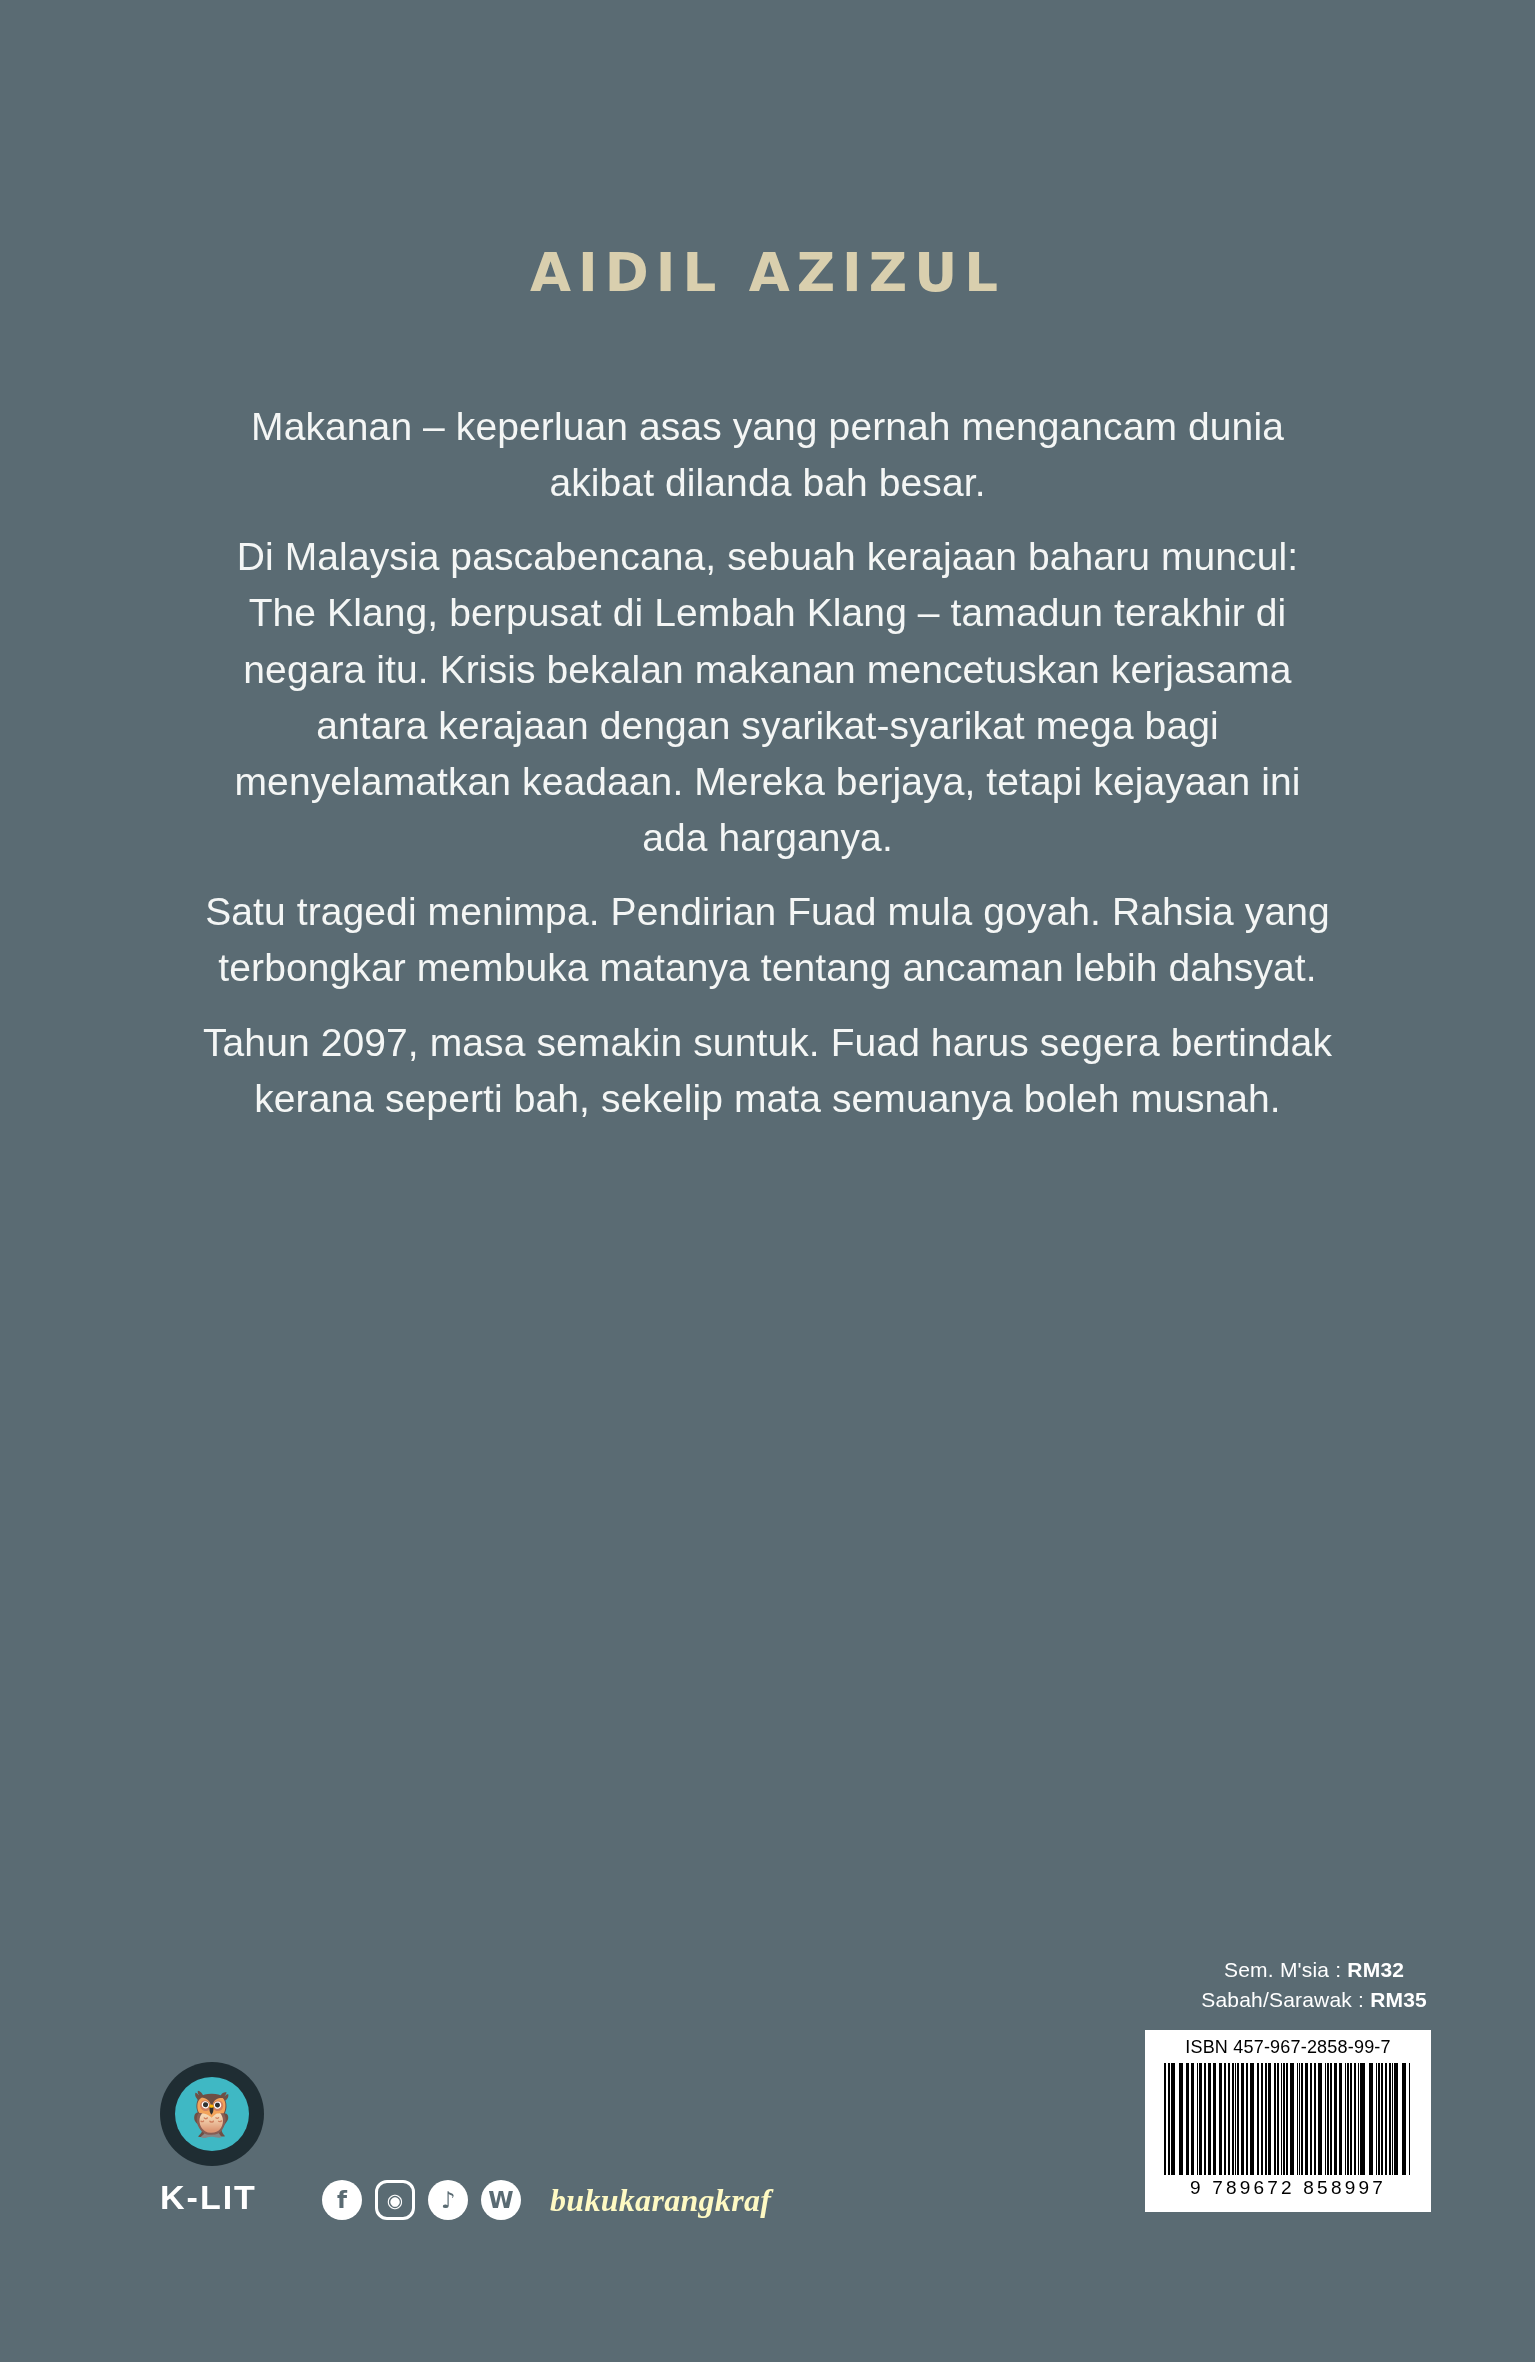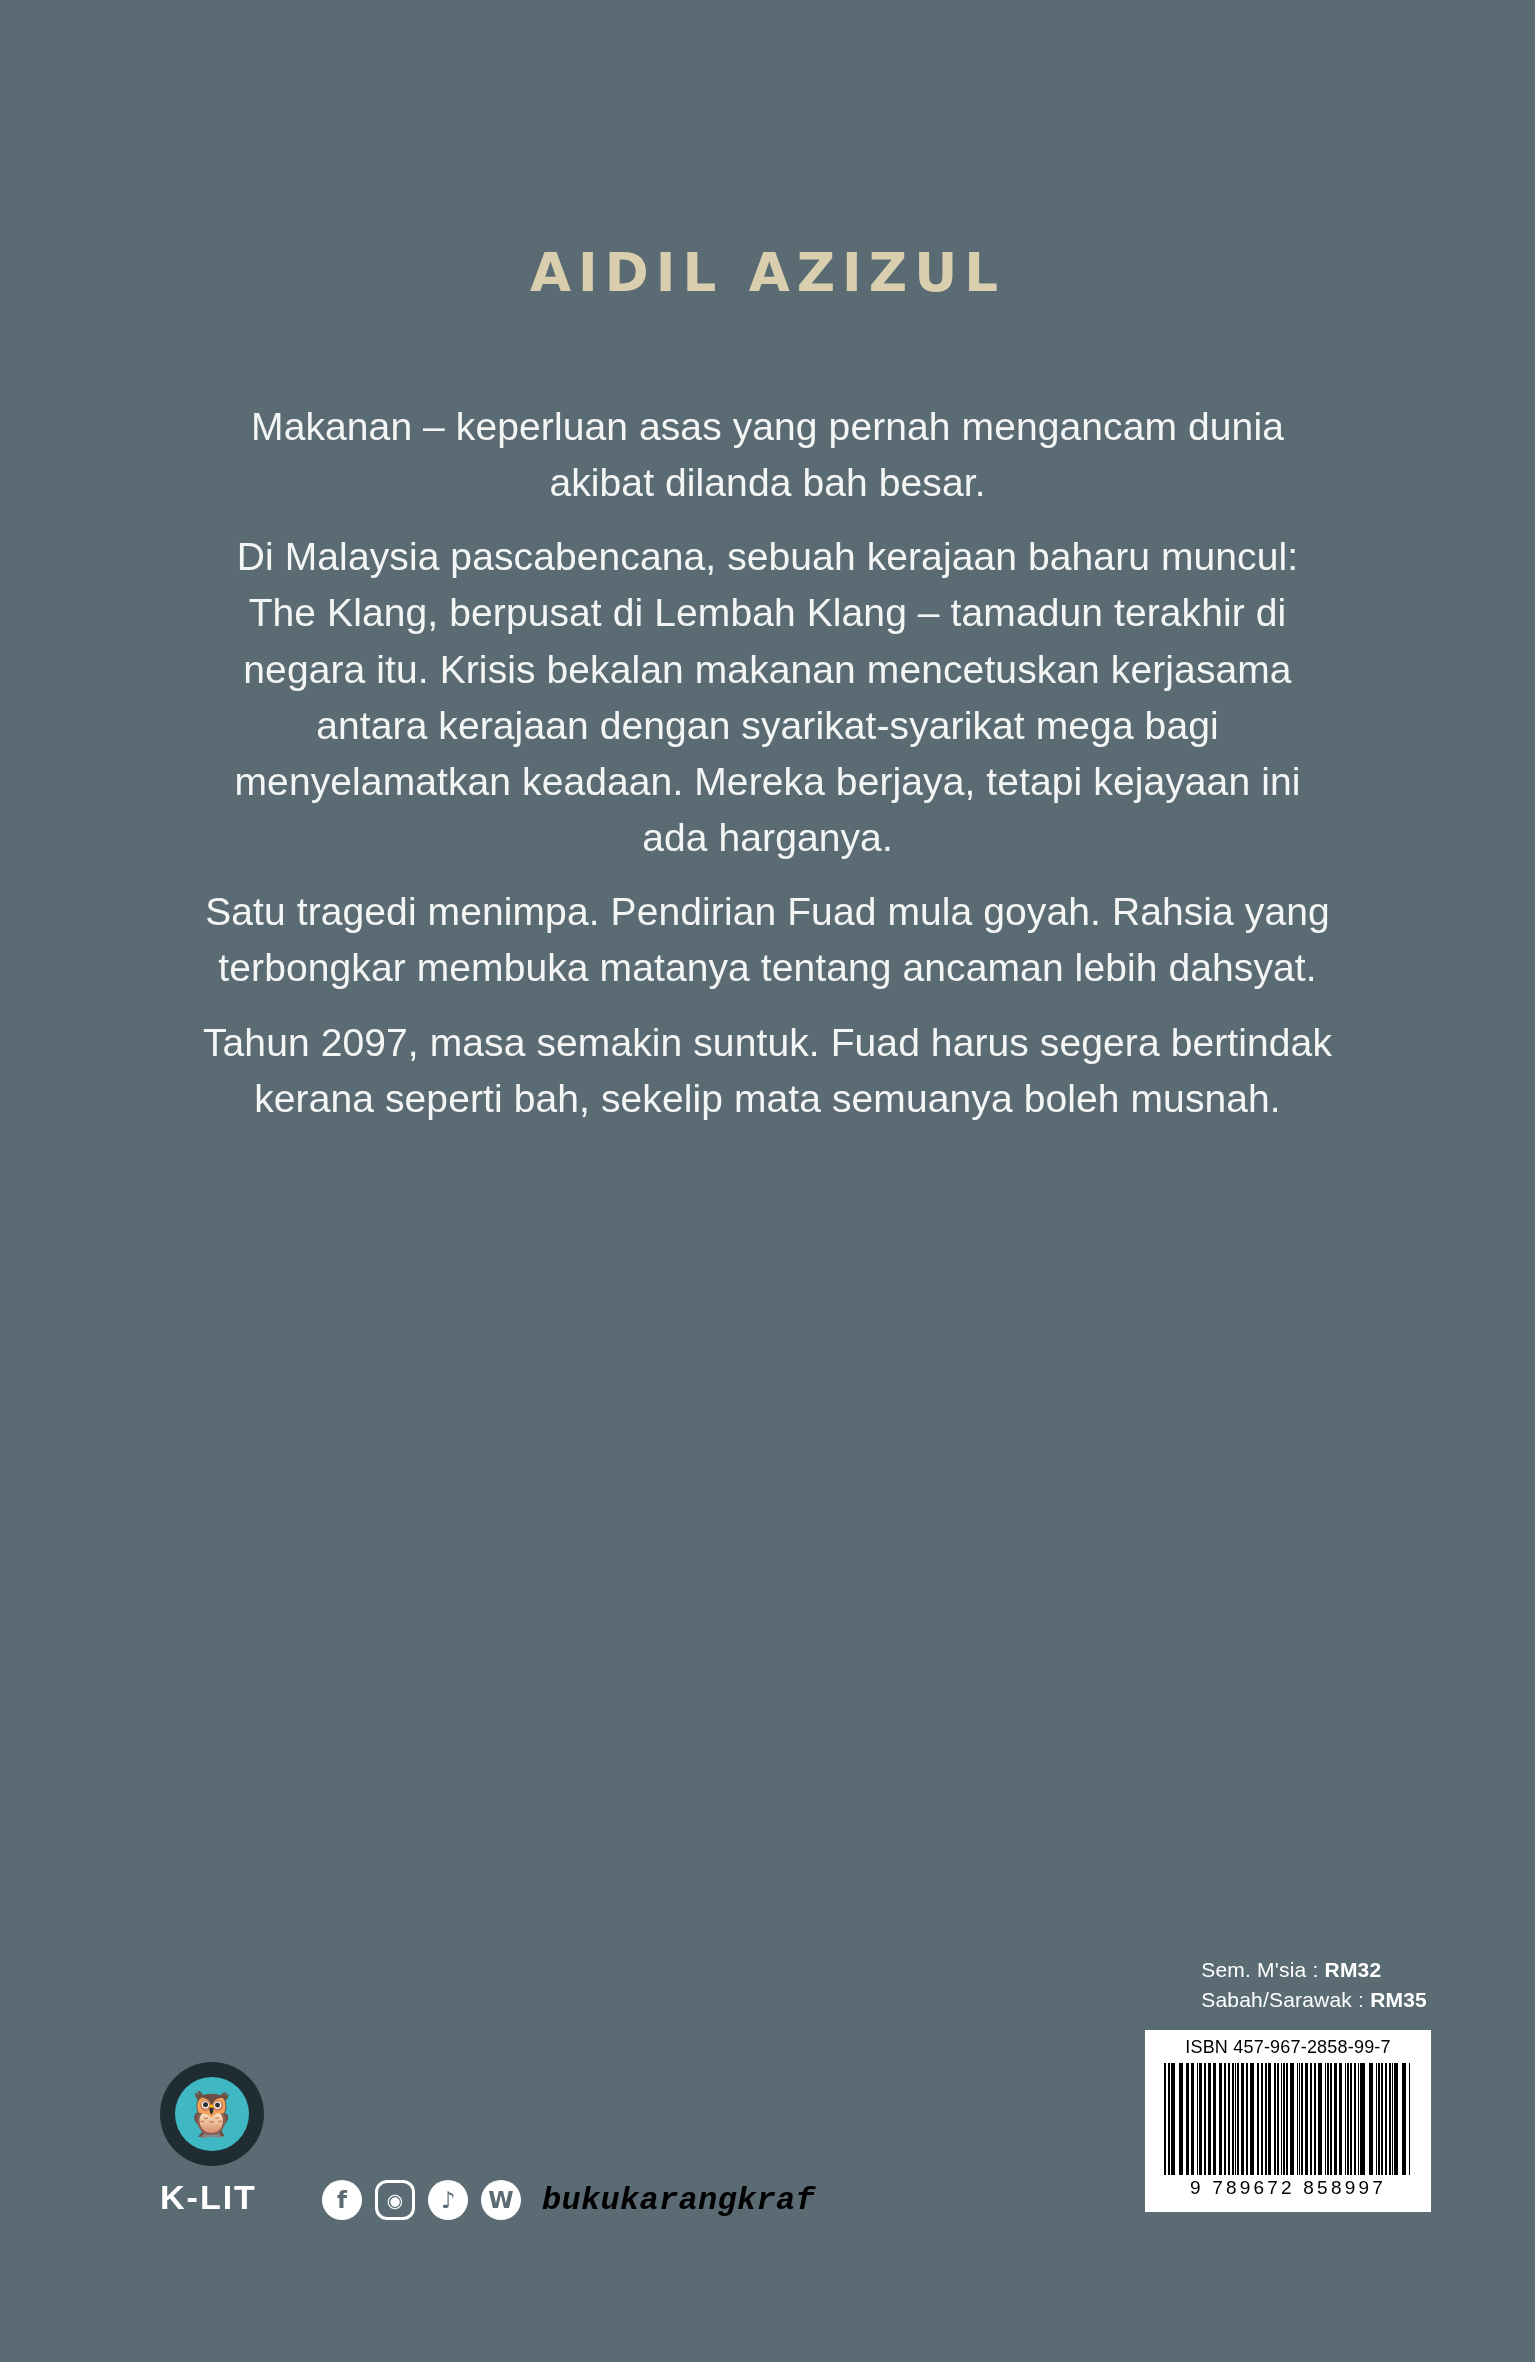--- a/index.html
+++ b/index.html
@@ -87,21 +87,21 @@
     letter-spacing: 0.1px;
     font-family: "Liberation Sans", sans-serif;
   }
   .blurb p:last-child { margin-bottom: 0; }
 
   
   .price-block {
     position: absolute;
     right: 108px;
     top: 1955px;
-    text-align: left;
+    text-align: center;
     color: #ffffff;
     font-size: 21px;
     line-height: 1.45;
     letter-spacing: 0.2px;
   }
   .price-block b { font-weight: 700; }
 
   
   .barcode-box {
     position: absolute;
@@ -207,27 +207,27 @@
   }
   .social-icon.ig {
     background: transparent;
     border: 3px solid #ffffff;
     box-sizing: border-box;
     border-radius: 12px;
     color: #ffffff;
     font-size: 19px;
   }
   .social-handle {
-    margin-left: 8px;
-    color: #000000;
+    margin-left: 16px;
+    color: #fef9c3;
     font-style: italic;
     font-weight: 700;
     font-size: 32px;
     letter-spacing: 0.3px;
-    font-family: Liberation Mono, monospace;
+    font-family: Liberation Serif, serif;
   }
 </style>
 </head>
 <body>
 
 <div class="cover">
 
   <div class="title-block">
     <div class="book-author">AIDIL AZIZUL</div>
   </div>

